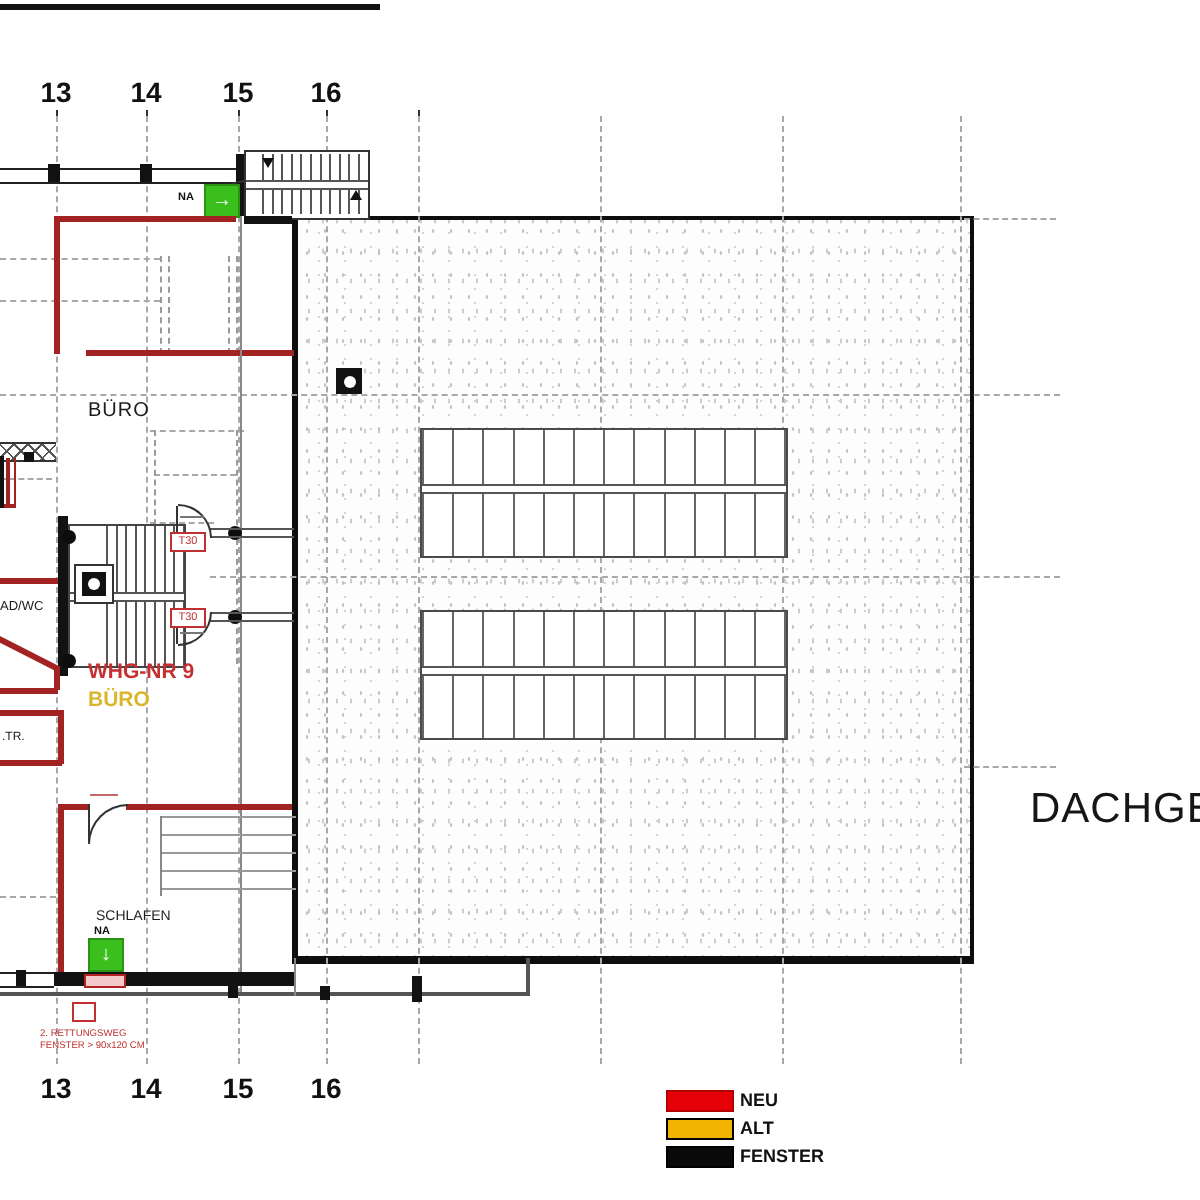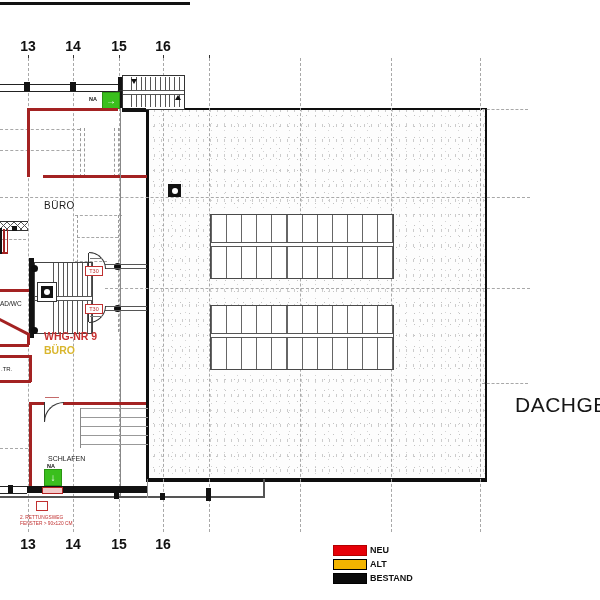--- a/index.html
+++ b/index.html
@@ -233,17 +233,17 @@
     <div class="legend-row">
       <div class="legend-swatch" style="border: 1px solid rgb(179, 0, 0); background-color: rgb(230, 0, 8);"></div>
       <div class="legend-label">NEU</div>
     </div>
     <div class="legend-row">
       <div class="legend-swatch" style="border: 1px solid rgb(0, 0, 0); background-color: rgb(242, 180, 0);"></div>
       <div class="legend-label">ALT</div>
     </div>
     <div class="legend-row">
       <div class="legend-swatch" style="border: 1px solid rgb(0, 0, 0); background-color: rgb(10, 10, 10);"></div>
-      <div class="legend-label">BESTAND</div>
+      <div class="legend-label">FENSTER</div>
     </div>
   </div>
 
 </div>
 
 </body></html>

